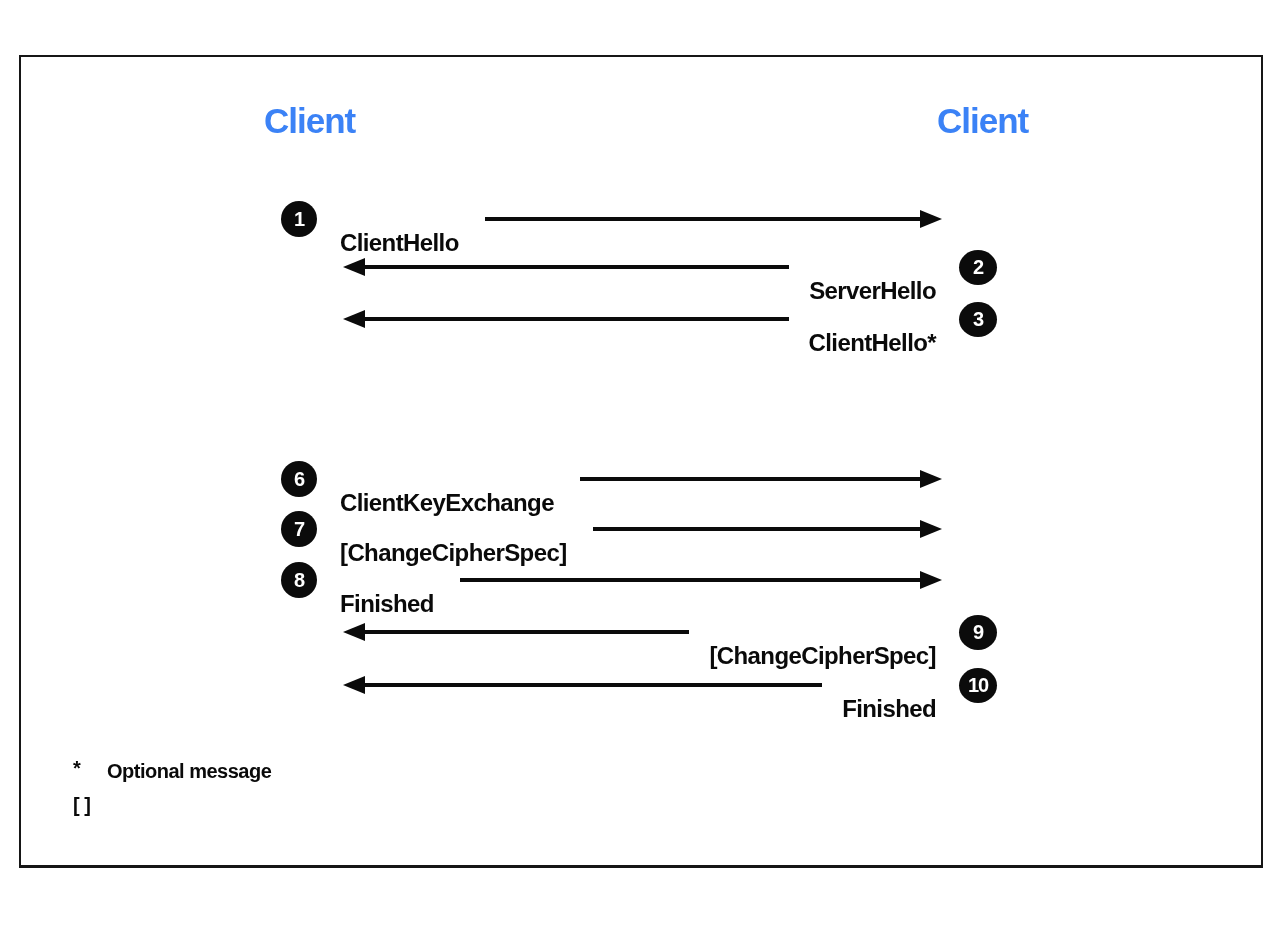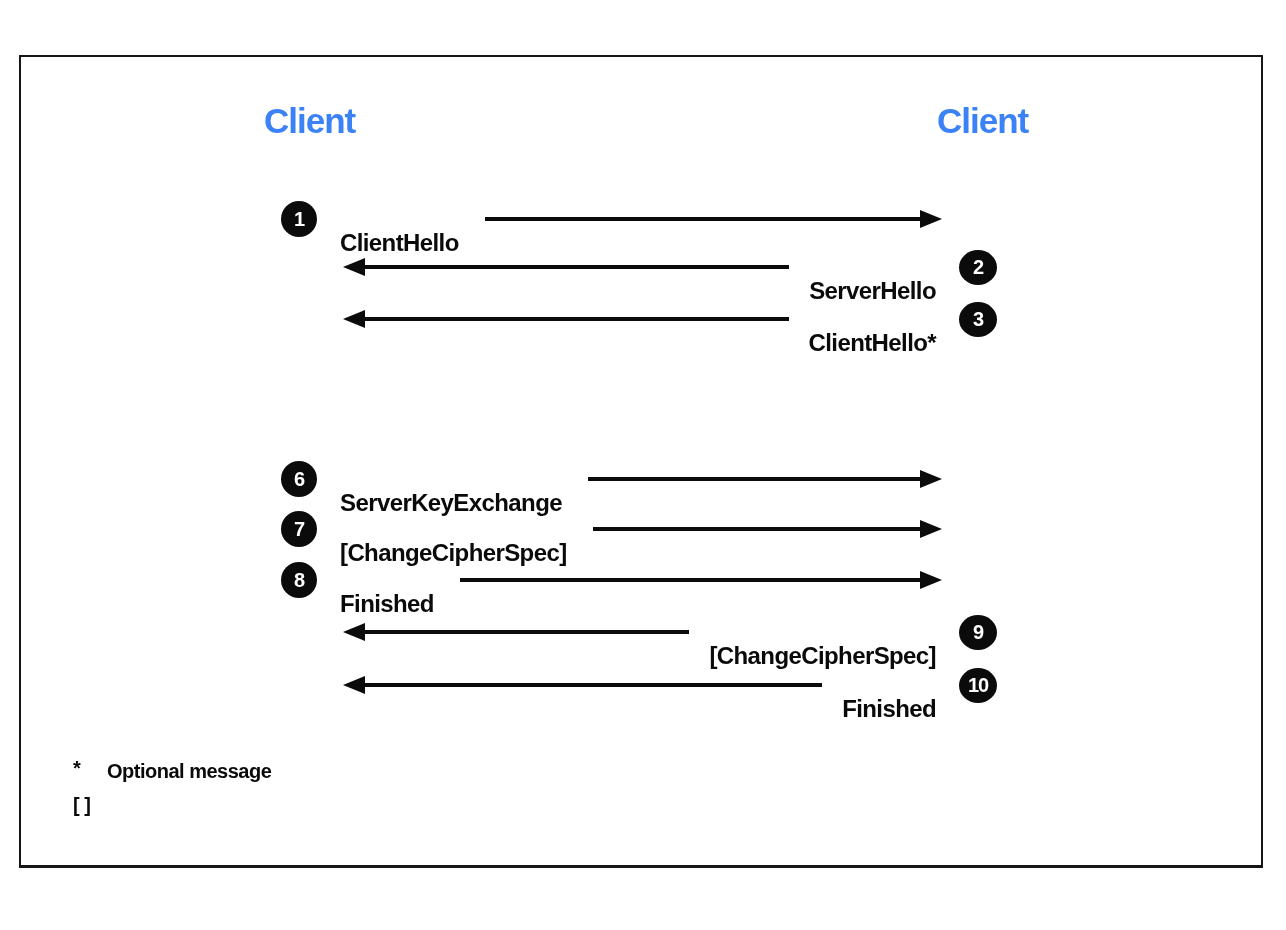--- a/index.html
+++ b/index.html
@@ -108,21 +108,21 @@
           <span class="badge-num">3</span>
         </span>
     </div>
 
 
 
     <div class="row to-server" style="top:404px">
       <span class="badge">
           <span class="badge-num">6</span>
         </span>
-      <span class="label">ServerKeyExchange</span>
+      <span class="label">ClientKeyExchange</span>
       <span class="arrow">
           <span class="shaft"></span>
           <span class="head right"></span>
         </span>
     </div>
 
     <div class="row to-server" style="top:454px">
       <span class="badge">
           <span class="badge-num">7</span>
         </span>

